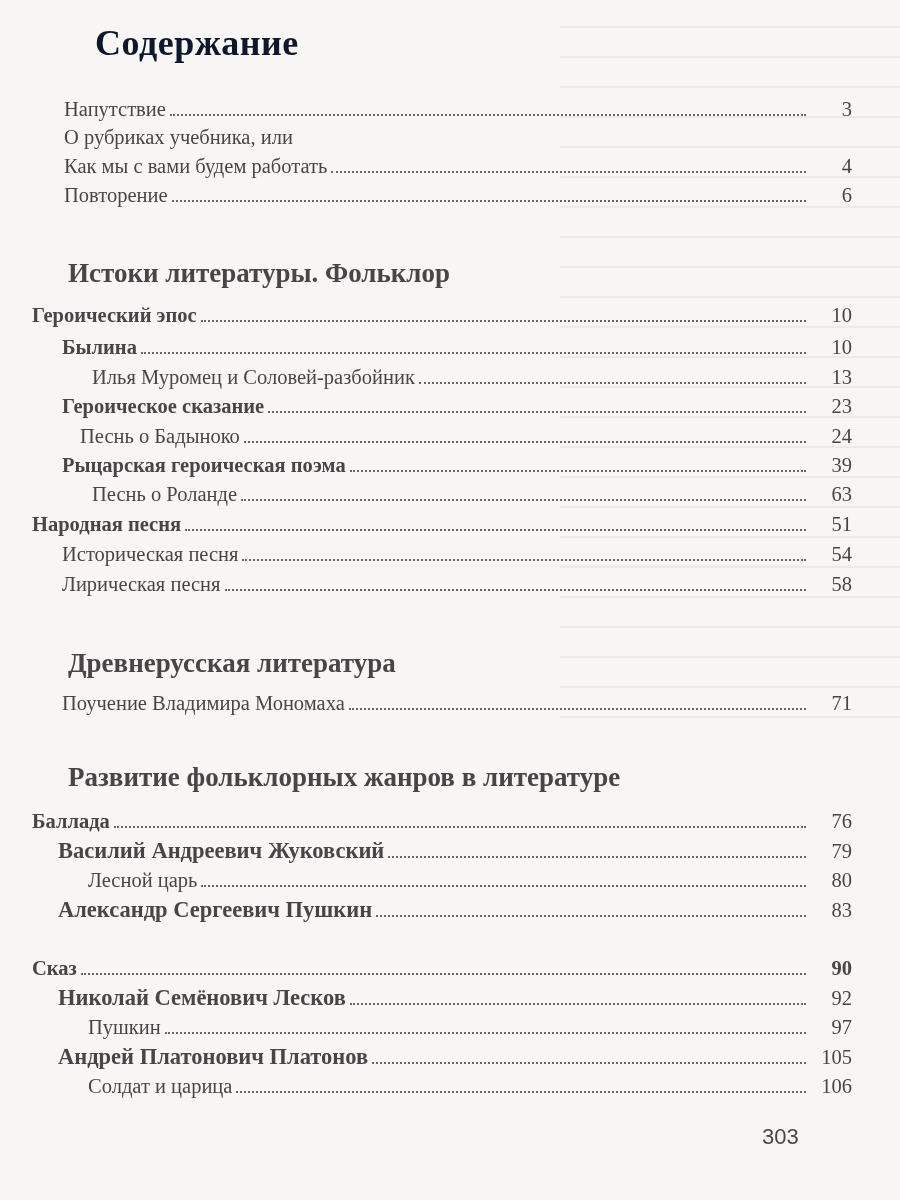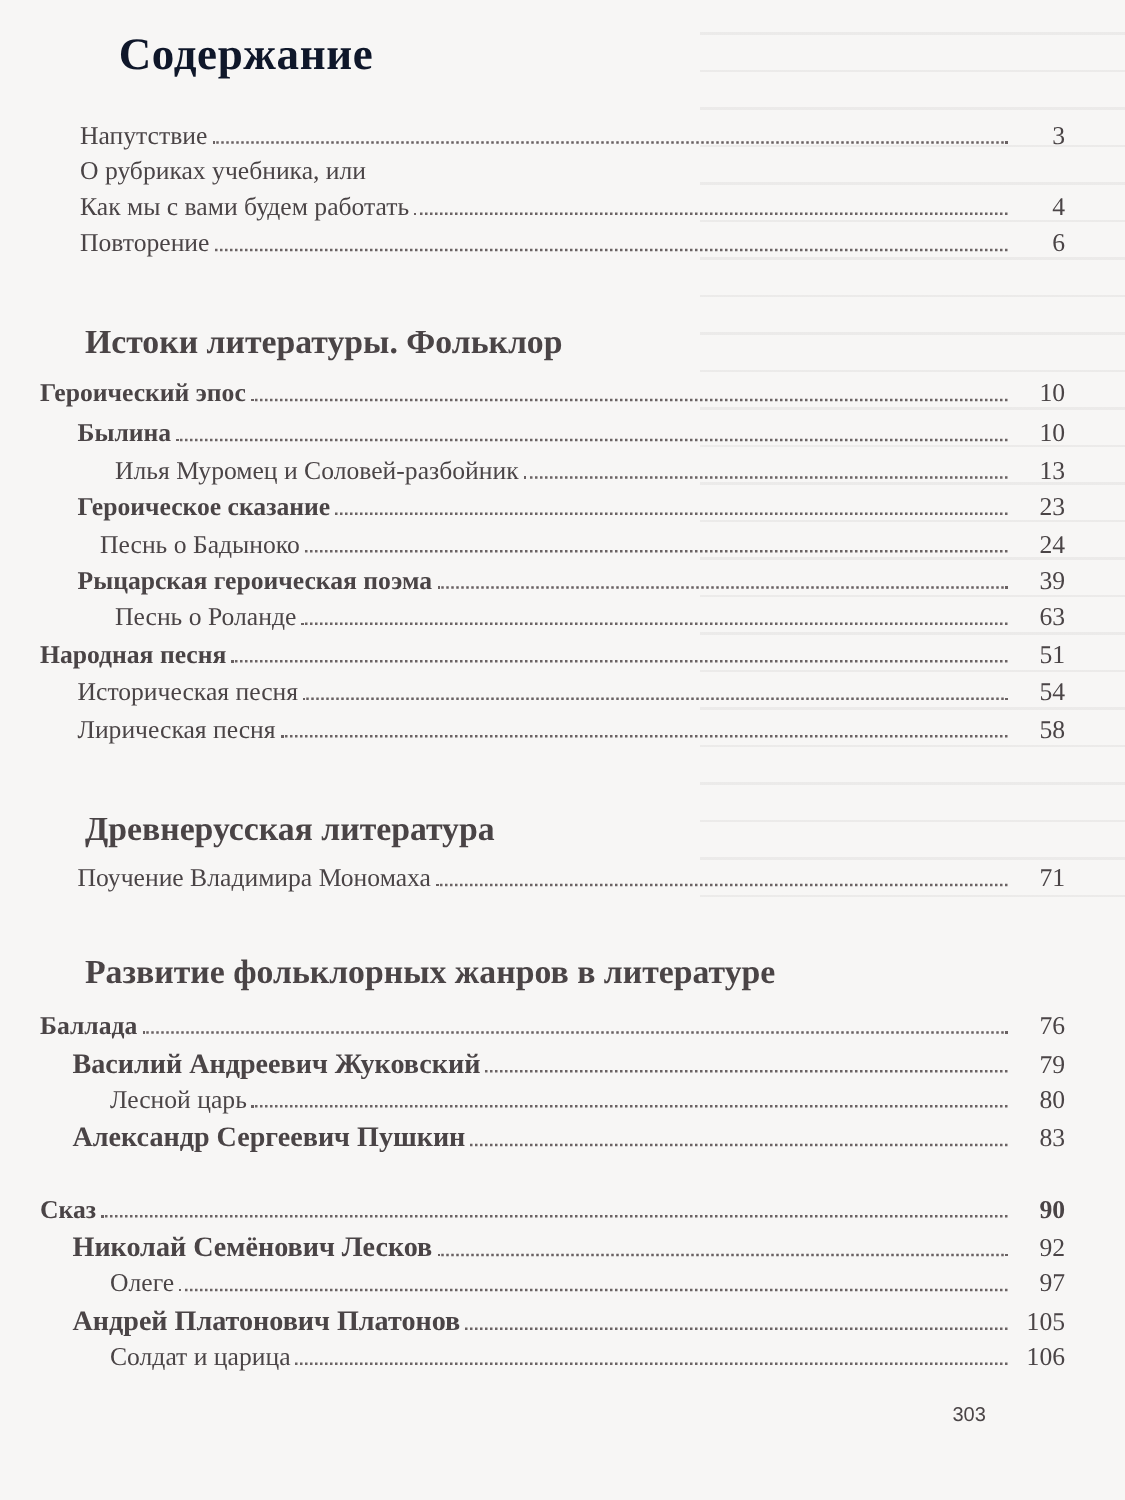--- a/index.html
+++ b/index.html
@@ -33,21 +33,21 @@
   .row .dots {
     flex: 1; overflow: hidden; white-space: nowrap;
     border-bottom: 2px dotted #6a6263; height: 0; margin-bottom: 5px;
   }
   .row .num { width: 40px; text-align: right; padding-left: 6px; }
   .b { font-weight: bold; }
   .author { font-size: 22.5px; font-weight: bold; }
   .page-number {
     position: absolute; left: 762px; top: 1124px;
     font-family: "Liberation Sans", "DejaVu Sans", sans-serif;
-    font-size: 16px; color: #4a4446;
+    font-size: 22px; color: #4a4446;
   }
 </style>
 </head>
 <body>
 
 <div class="page">
   <div class="ghost"></div>
 
   <div class="title">Содержание</div>
 
@@ -156,21 +156,21 @@
     <span class="label">Сказ</span>
     <span class="dots"></span>
     <span class="num" style="font-weight:bold">90</span>
   </div>
   <div class="row author" style="left:58px; top:985px;">
     <span class="label">Николай Семёнович Лесков</span>
     <span class="dots"></span>
     <span class="num" style="font-weight:normal;font-size:20.5px">92</span>
   </div>
   <div class="row" style="left:88px; top:1016px;">
-    <span class="label">Олеге</span>
+    <span class="label">Пушкин</span>
     <span class="dots"></span>
     <span class="num">97</span>
   </div>
   <div class="row author" style="left:58px; top:1044px;">
     <span class="label">Андрей Платонович Платонов</span>
     <span class="dots"></span>
     <span class="num" style="font-weight:normal;font-size:20.5px">105</span>
   </div>
   <div class="row" style="left:88px; top:1075px;">
     <span class="label">Солдат и царица</span>

